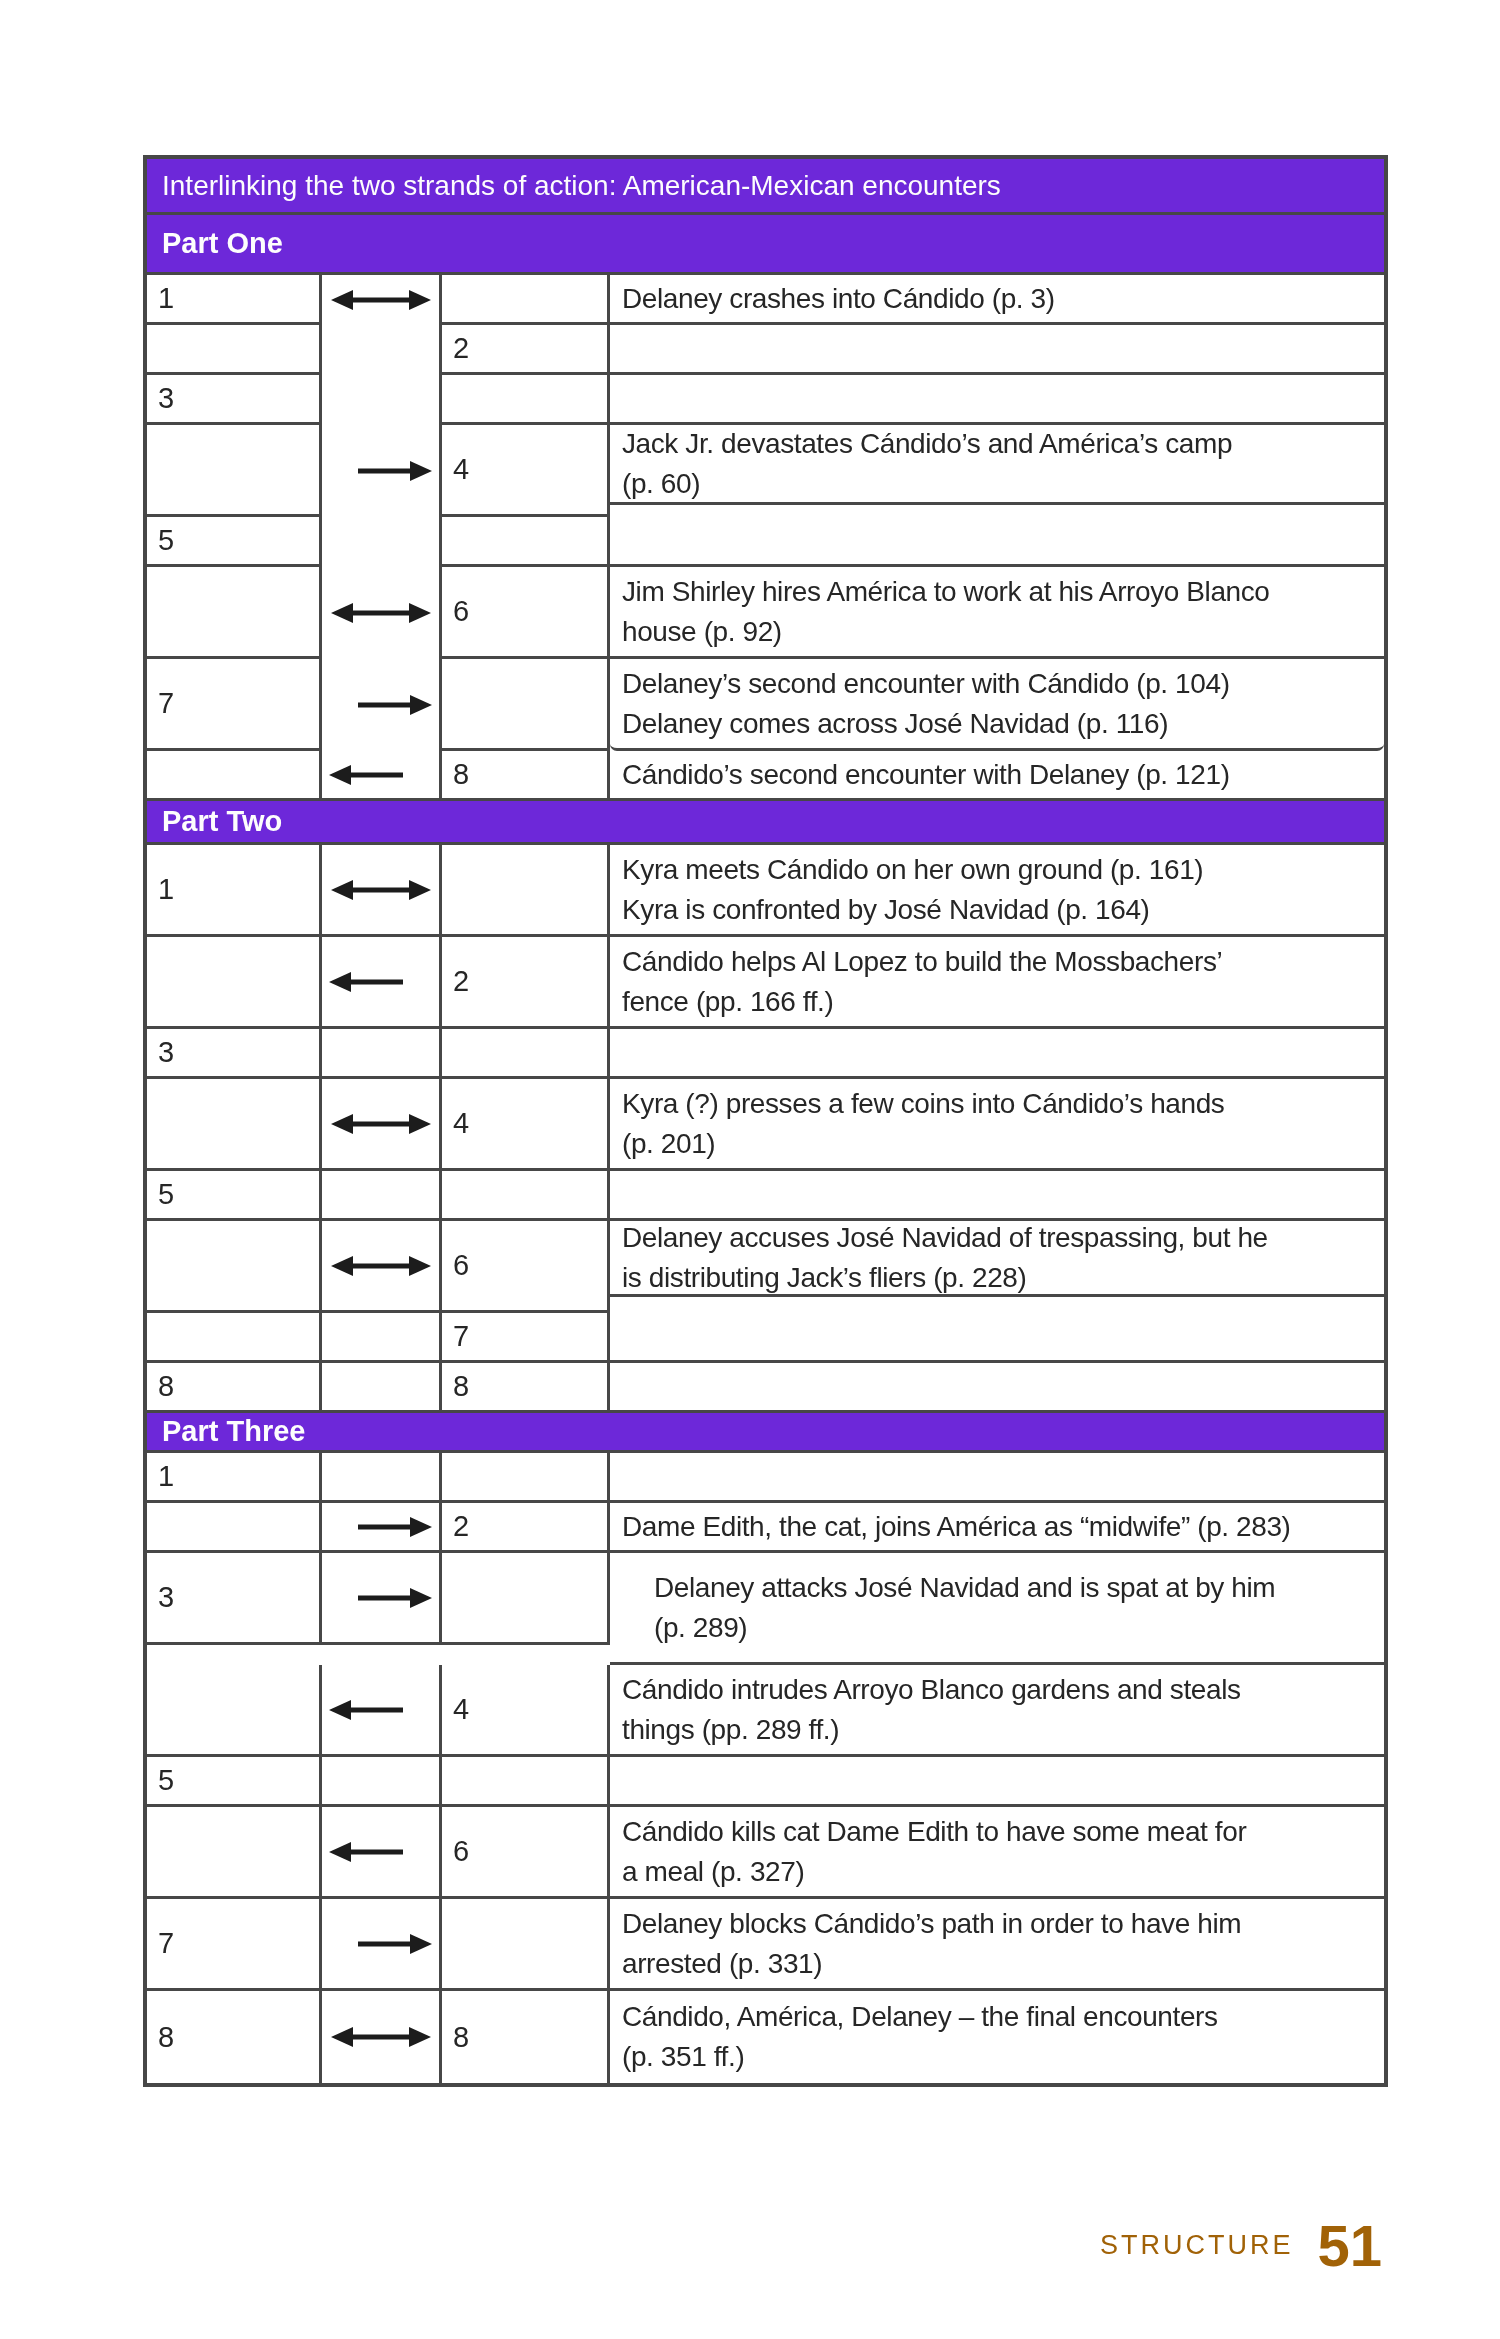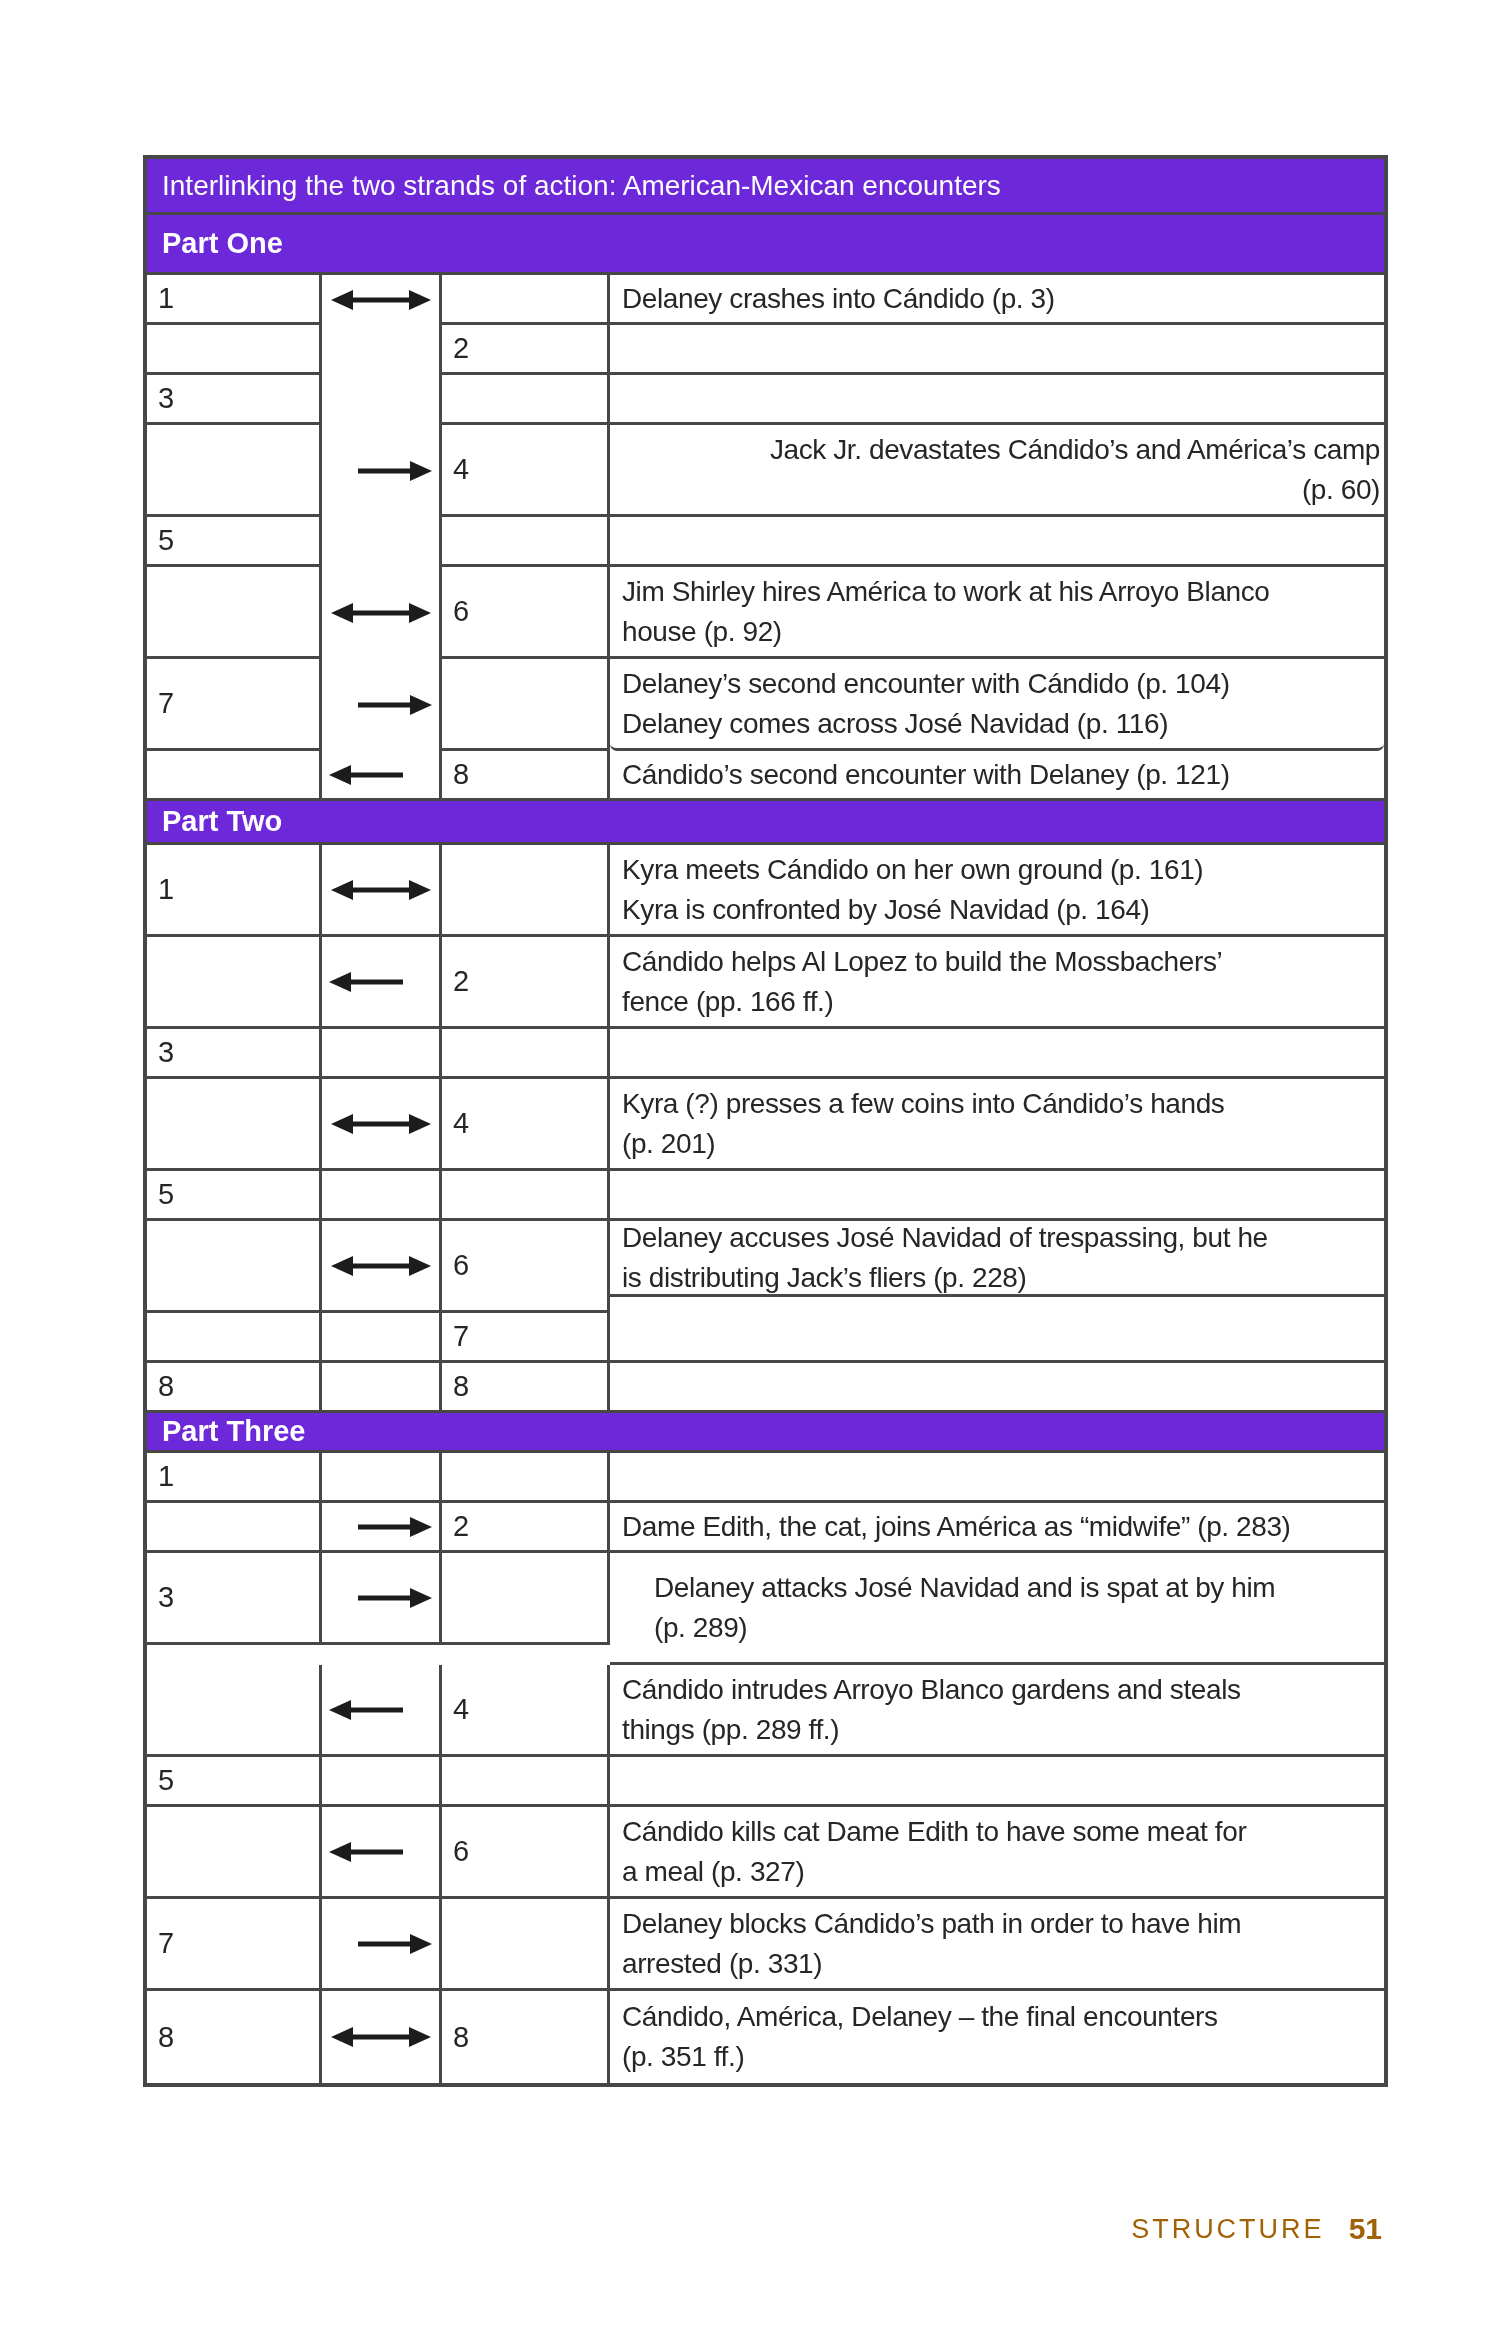--- a/index.html
+++ b/index.html
@@ -39,21 +39,21 @@
 
   .al-right { justify-content: flex-end; padding-right: 7px; }
   .al-left { justify-content: flex-start; padding-left: 7px; }
   .arr { display: block; }
 
   .footer {
     position: absolute; top: 2212px; right: 118px;
     display: flex; align-items: center; gap: 24px; color: #a16207;
   }
   .footer-label { font-size: 27px; letter-spacing: 3px; }
-  .footer-number { font-size: 30px; font-weight: 700; }
+  .footer-number { font-size: 58px; font-weight: 700; }
 </style>
 </head>
 <body>
 
 <div class="page">
   <div class="doc-table">
     <div class="t-row">
       <div class="cell gray full title-cell">Interlinking the two strands of action: American-Mexican encounters</div>
     </div>
     <div id="tbl">
@@ -88,21 +88,21 @@
         </div>
         <div class="t-row">
           <div class="cell c-am" style="height: 92px;"></div>
           <div class="cell c-ar al-right no-bb" style="height: 92px;">
             <svg class="arr" width="74" height="26" viewBox="0 0 74 26">
               <path d="M0 13 H56" stroke="#1c1c1c" stroke-width="5" fill="none"></path>
               <path d="M52 3 L74 13 L52 23 Z" fill="#1c1c1c"></path>
             </svg>
           </div>
           <div class="cell c-mx" style="height: 92px;">4</div>
-          <div class="cell c-enc" style="height: 92px; align-items: flex-end;">
+          <div class="cell c-enc" style="height: 80px;">
             <div class="line">Jack Jr. devastates Cándido’s and América’s camp</div>
             <div class="line">(p. 60)</div>
           </div>
         </div>
         <div class="t-row">
           <div class="cell c-am" style="height: 50px;">5</div>
           <div class="cell c-ar no-bb" style="height: 50px;"></div>
           <div class="cell c-mx" style="height: 50px;"></div>
           <div class="cell c-enc" style="height: 50px;"></div>
         </div>

